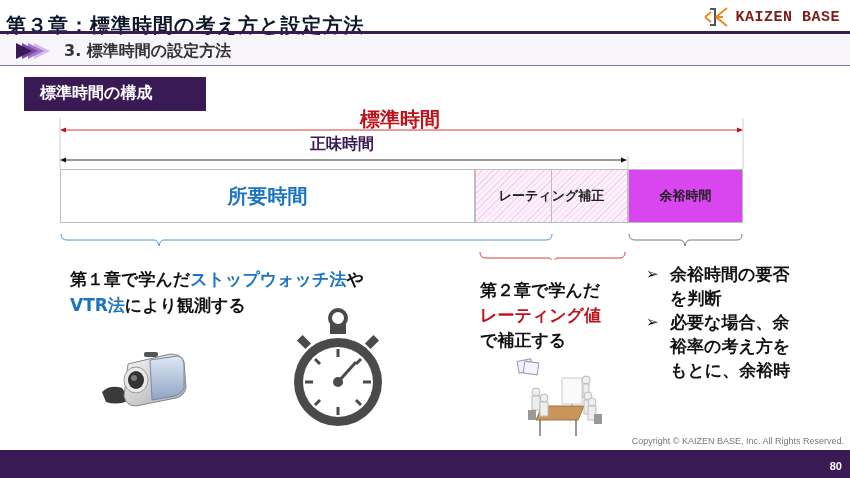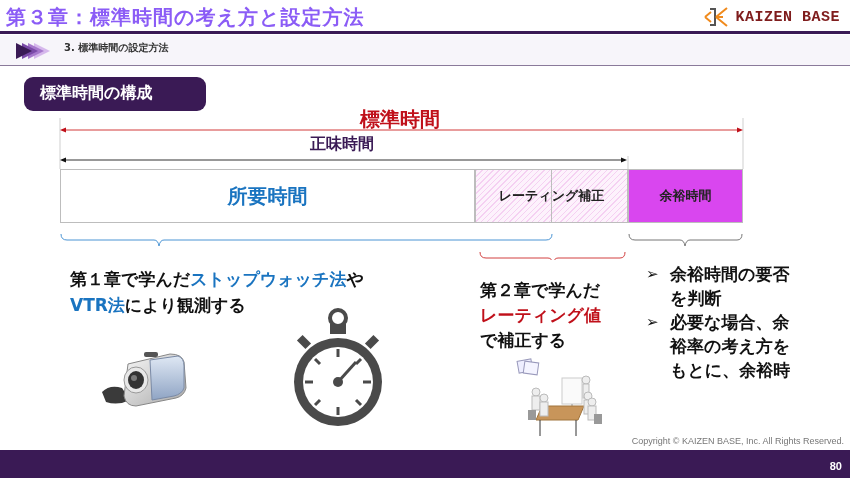--- a/index.html
+++ b/index.html
@@ -1,28 +1,28 @@
 <!DOCTYPE html>
 <html><head>
 <meta charset="utf-8">
 <style>
   * { margin: 0; padding: 0; box-sizing: border-box; }
   html, body { width: 850px; height: 478px; overflow: hidden; background: #ffffff; }
   body { position: relative; font-family: "DejaVu Sans", "Liberation Sans", sans-serif; color: #111; }
 
-  .title { position: absolute; left: 6px; top: 4px; font-size: 20px; font-weight: bold; color: #8b5cf6; letter-spacing: 1px; white-space: nowrap; }
+  .title { position: absolute; left: 6px; top: 12px; font-size: 20px; font-weight: bold; color: #0f172a; letter-spacing: 1px; white-space: nowrap; }
   .logo { position: absolute; right: 10px; top: 6px; display: flex; align-items: center; gap: 4px; }
   .logo-text { font-family: Liberation Mono, monospace; font-weight: bold; font-size: 15px; color: #7f1d1d; letter-spacing: 0.5px; }
   .title-rule { position: absolute; left: 0; top: 31px; width: 850px; height: 3px; background: #3a1a55; }
 
   .subbar { position: absolute; left: 0; top: 35px; width: 850px; height: 31px; background: #f7f5fa; border-bottom: 1px solid #8a7a9a; }
   .subbar .chev { position: absolute; left: 16px; top: 8px; }
-  .subbar .subtitle { position: absolute; left: 64px; top: 6px; font-size: 10px; font-weight: bold; color: #333; white-space: nowrap; }
-
-  .section-badge { position: absolute; left: 24px; top: 77px; width: 182px; height: 34px; background: #3a1a55; color: #fff; font-size: 16px; font-weight: bold; padding: 6px 0 0 16px; white-space: nowrap; border-radius: 9px; }
+  .subbar .subtitle { position: absolute; left: 64px; top: 6px; font-size: 16px; font-weight: bold; color: #333; white-space: nowrap; }
+
+  .section-badge { position: absolute; left: 24px; top: 77px; width: 182px; height: 34px; background: #3a1a55; color: #fff; font-size: 16px; font-weight: bold; padding: 6px 0 0 16px; white-space: nowrap; }
 
   .lbl-std { position: absolute; left: 360px; top: 106px; font-size: 20px; font-weight: bold; color: #c0101a; white-space: nowrap; }
   .lbl-net { position: absolute; left: 310px; top: 134px; font-size: 16px; font-weight: bold; color: #3a1a55; white-space: nowrap; }
 
   .arrows { position: absolute; left: 0; top: 0; }
 
   .bar { position: absolute; top: 169px; height: 54px; border: 1px solid #bdbdbd; display: flex; align-items: center; justify-content: center; font-weight: bold; }
   .bar-req { left: 60px; width: 415px; background: #fff; color: #1a74c0; font-size: 20px; }
   .bar-rate { left: 475px; width: 153px; font-size: 13px; color: #222;
     background: repeating-linear-gradient(135deg, #f5d0f2 0px, #f5d0f2 1px, #fdf2fc 1px, #fdf2fc 4px); }

